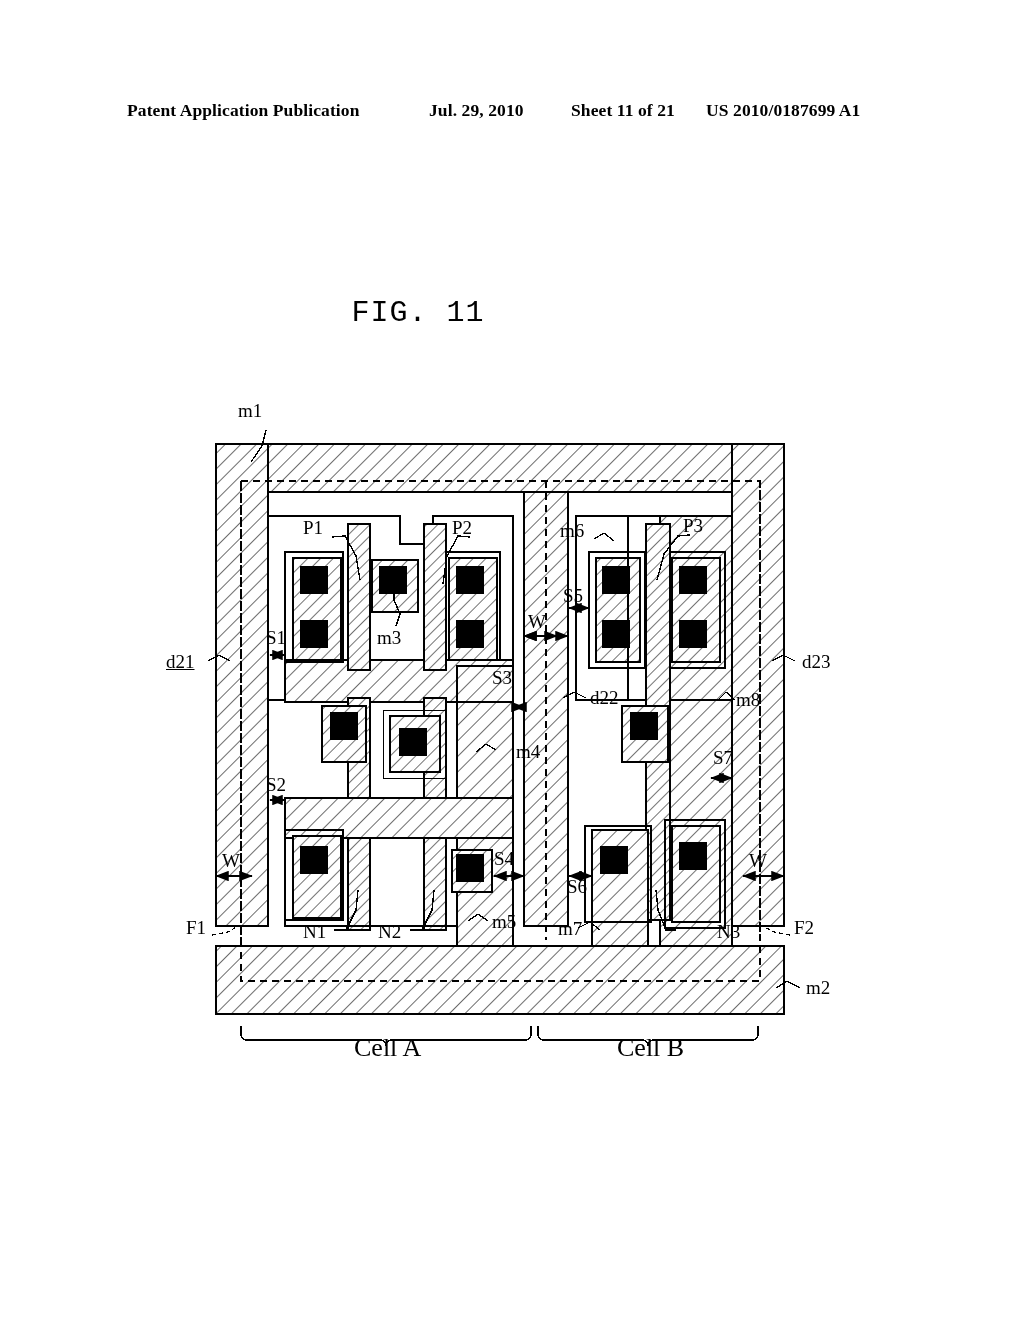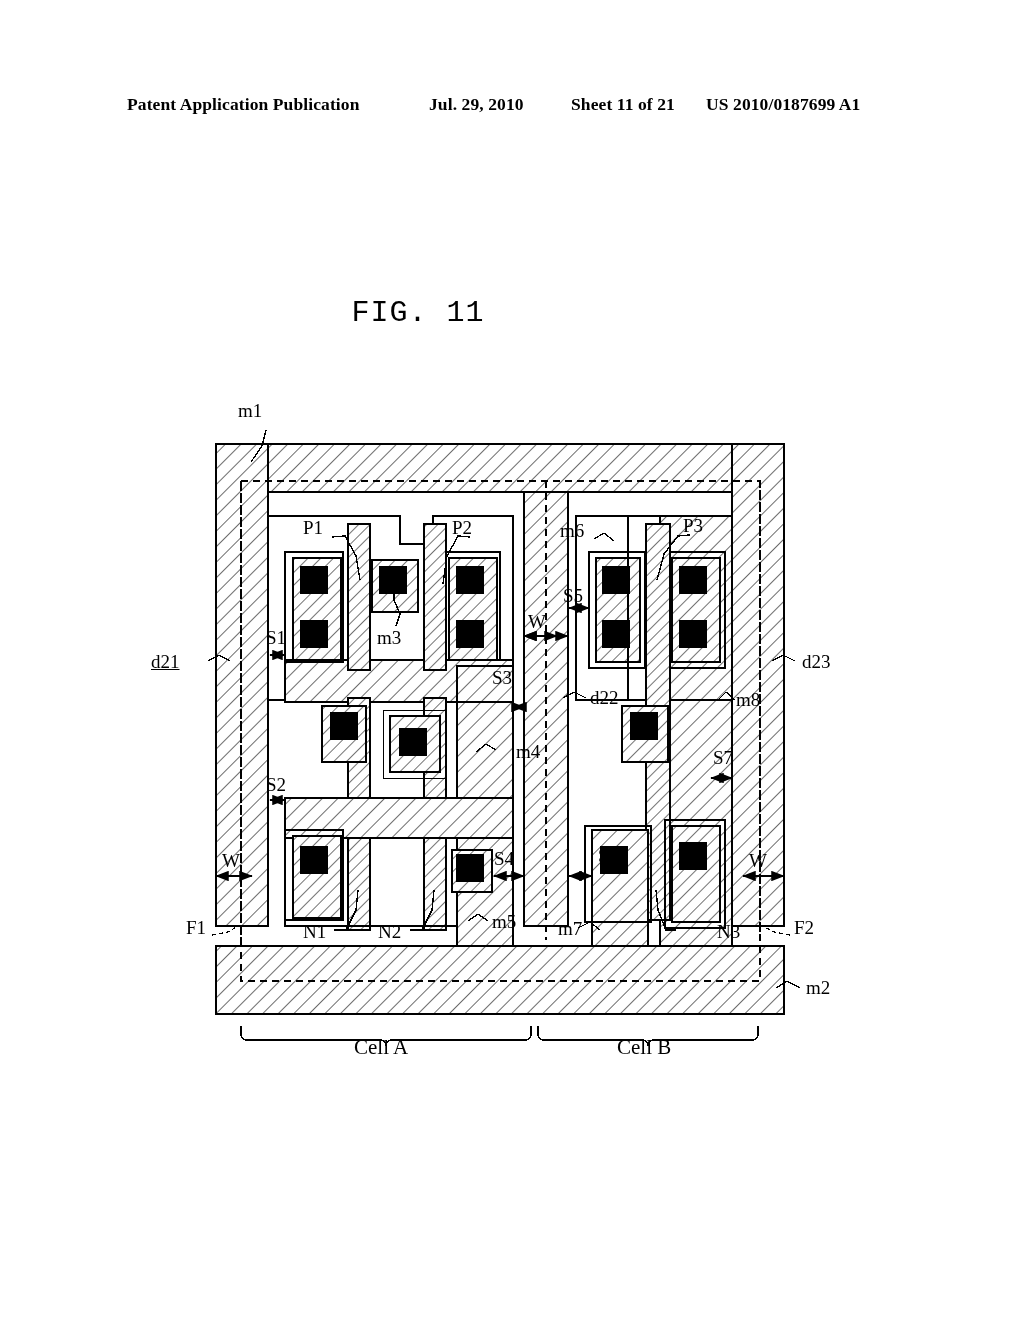--- a/index.html
+++ b/index.html
@@ -3,21 +3,21 @@
 <meta charset="utf-8">
 <title>Patent Figure 11</title>
 <style>
   html,body{margin:0;padding:0;background:#ffffff;}
   body{
     width:1024px;height:1320px;position:relative;overflow:hidden;
     font-family:"Liberation Serif", serif;color:#000;
   }
   
   #hdr{
-    position:absolute;left:0;top:90px;width:878px;height:28px;
+    position:absolute;left:0;top:96px;width:878px;height:28px;
     display:flex;align-items:center;
     font-family:"Liberation Serif", serif;
     font-weight:bold;font-size:17.5px;letter-spacing:.1px;
   }
   #hdr .h-pub{position:absolute;left:127px;}
   #hdr .h-date{position:absolute;left:429px;}
   #hdr .h-sheet{position:absolute;left:571px;}
   #hdr .h-num{position:absolute;left:706px;}
 
   #figtitle{
@@ -27,21 +27,21 @@
   }
 
   
   #stage{position:absolute;left:0;top:0;width:1024px;height:1141px;}
   svg{position:absolute;left:0;top:0;}
 
   .lbl{
     position:absolute;font-family:"Liberation Serif", serif;
     font-size:19px;line-height:19px;white-space:nowrap;
   }
-  .cellbl{font-size:21px;}
+  .cellbl{font-size:26px;}
 </style>
 </head>
 <body>
 
 <div id="hdr">
   <span class="h-pub">Patent Application Publication</span>
   <span class="h-date">Jul. 29, 2010</span>
   <span class="h-sheet">Sheet 11 of 21</span>
   <span class="h-num">US 2010/0187699 A1</span>
 </div>
@@ -209,21 +209,21 @@
     <line x1="743" y1="876" x2="784" y2="876" stroke="#000" stroke-width="1.5" marker-start="url(#arrL)" marker-end="url(#arrR)"></line>
 
     <path d="M241 1026 L241 1034 Q241 1040 247 1040 L380 1040 Q386 1040 386 1046
              Q386 1040 392 1040 L525 1040 Q531 1040 531 1034 L531 1026" fill="none" stroke="#000" stroke-width="1.5"></path>
     <path d="M538 1026 L538 1034 Q538 1040 544 1040 L642 1040 Q648 1040 648 1046
              Q648 1040 654 1040 L752 1040 Q758 1040 758 1034 L758 1026" fill="none" stroke="#000" stroke-width="1.5"></path>
   </g>
 </svg>
 
 <div class="lbl" style="left:238px;top:401px;">m1</div>
-<div class="lbl" style="left:151px;top:652px;text-decoration:underline;">d21</div>
+<div class="lbl" style="left:166px;top:652px;text-decoration:underline;">d21</div>
 <div class="lbl" style="left:802px;top:652px;">d23</div>
 <div class="lbl" style="left:590px;top:688px;">d22</div>
 <div class="lbl" style="left:806px;top:978px;">m2</div>
 
 <div class="lbl" style="left:303px;top:518px;">P1</div>
 <div class="lbl" style="left:452px;top:518px;">P2</div>
 <div class="lbl" style="left:683px;top:516px;">P3</div>
 <div class="lbl" style="left:377px;top:628px;">m3</div>
 <div class="lbl" style="left:500px;top:742px;margin-left:16px;">m4</div>
 <div class="lbl" style="left:492px;top:912px;">m5</div>
@@ -233,21 +233,21 @@
 
 <div class="lbl" style="left:303px;top:922px;">N1</div>
 <div class="lbl" style="left:378px;top:922px;">N2</div>
 <div class="lbl" style="left:678px;top:922px;margin-left:39px;">N3</div>
 
 <div class="lbl" style="left:266px;top:628px;">S1</div>
 <div class="lbl" style="left:266px;top:775px;">S2</div>
 <div class="lbl" style="left:492px;top:668px;">S3</div>
 <div class="lbl" style="left:494px;top:849px;">S4</div>
 <div class="lbl" style="left:563px;top:586px;">S5</div>
-<div class="lbl" style="left:567px;top:846px;padding-left:31px;">S6</div>
+<div class="lbl" style="left:567px;top:877px;">S6</div>
 <div class="lbl" style="left:713px;top:748px;">S7</div>
 
 <div class="lbl" style="left:222px;top:851px;">W</div>
 <div class="lbl" style="left:528px;top:612px;">W</div>
 <div class="lbl" style="left:749px;top:851px;">W</div>
 
 <div class="lbl" style="left:186px;top:918px;">F1</div>
 <div class="lbl" style="left:794px;top:918px;">F2</div>
 
 <div class="lbl cellbl" style="left:354px;top:1038px;">Cell A</div>

